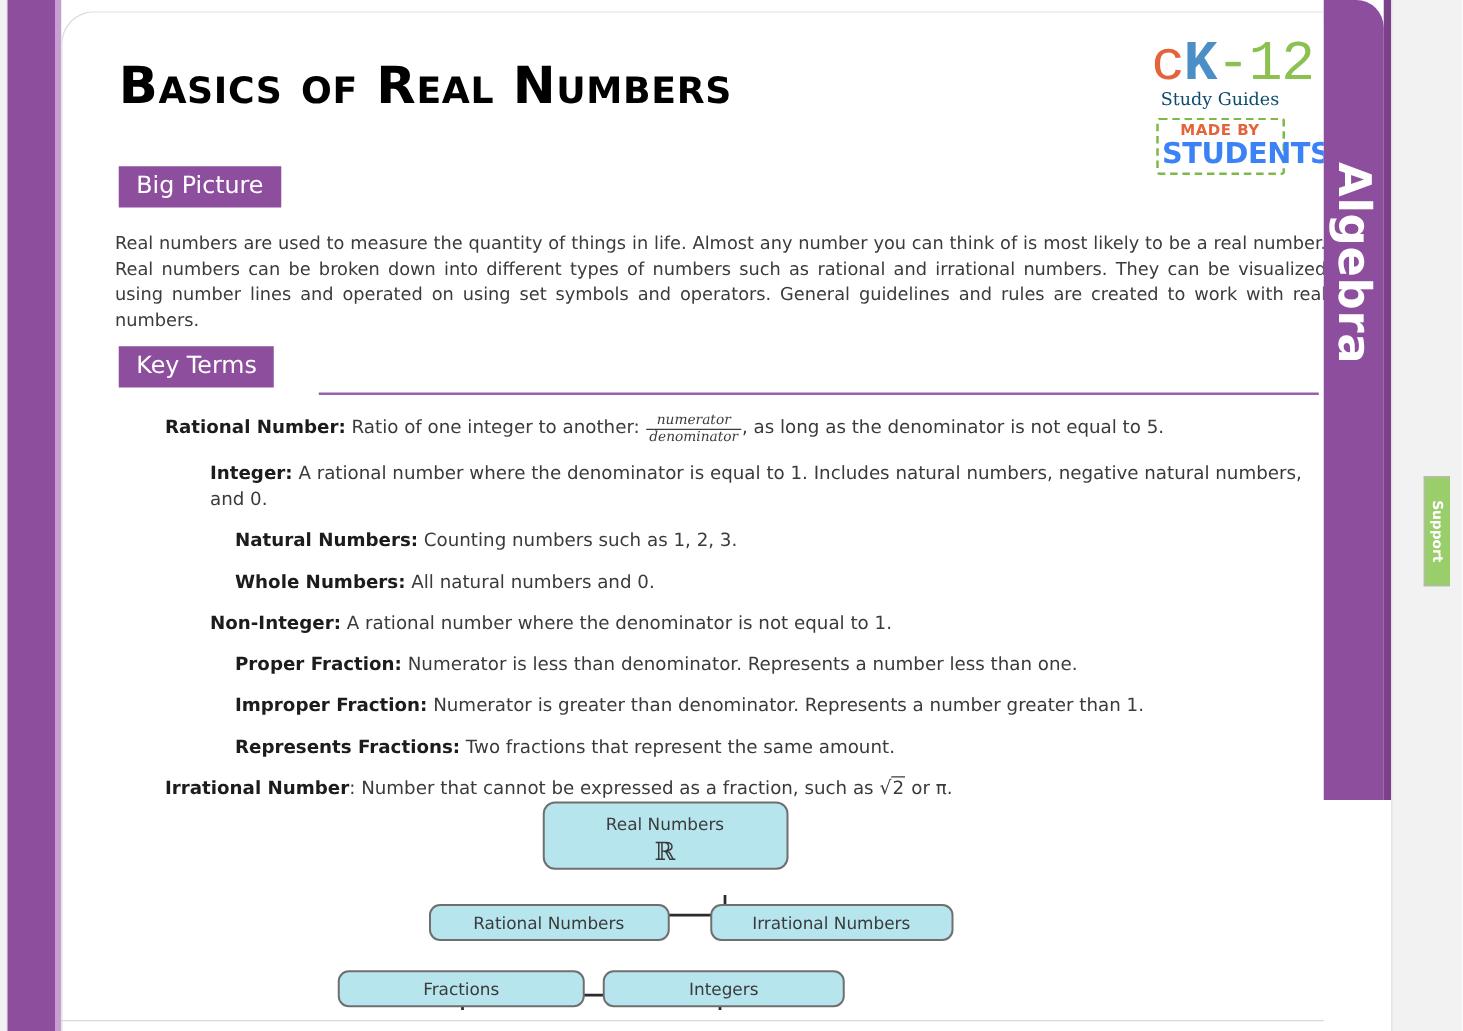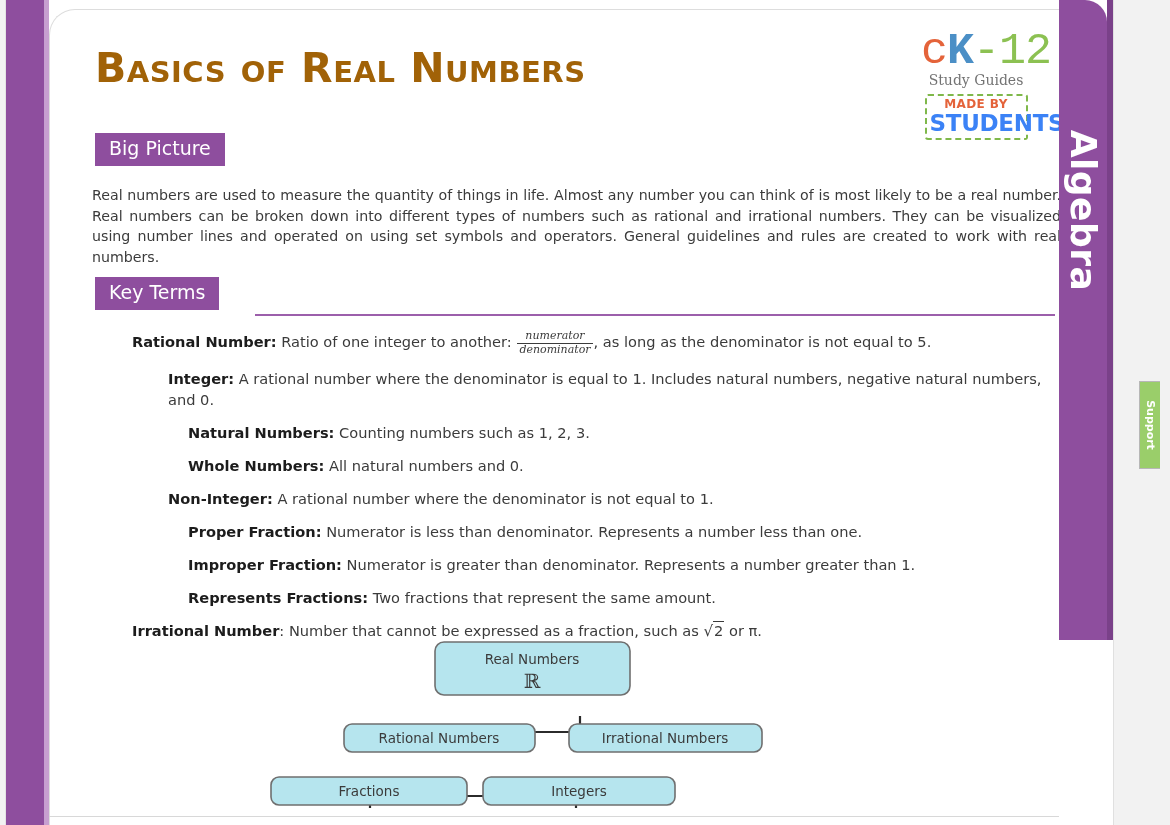--- a/index.html
+++ b/index.html
@@ -124,21 +124,21 @@
     font-size: 11px;
     font-weight: bold;
     font-family: "DejaVu Sans", sans-serif;
   }
 
   
   .page-title {
     position: absolute;
     left: 45px;
     top: 38px;
-    color: #a16207;
+    color: #000000;
     font-family: "DejaVu Sans", sans-serif;
     font-weight: bold;
     font-size: 41px;
     font-variant: small-caps;
     letter-spacing: 0.5px;
     line-height: 1;
   }
 
   
   .logo-block {
@@ -155,21 +155,21 @@
     line-height: 1.05;
     letter-spacing: -1px;
     white-space: nowrap;
   }
   .logo-c  { color: #e4633a; }
   .logo-k  { color: #4b8fc6; font-weight: bold; }
   .logo-12 { color: #8cc152; }
   .logo-sub {
     font-family: "DejaVu Serif", serif;
     font-size: 14px;
-    color: #737373;
+    color: #0c4a6e;
     margin-top: -2px;
     line-height: 1.1;
   }
   .stamp {
     margin: 5px auto 0;
     width: 103px;
     border: 2px dashed #7fb84a;
     border-radius: 3px;
     padding: 2px 3px 3px;
     background: #ffffff;

